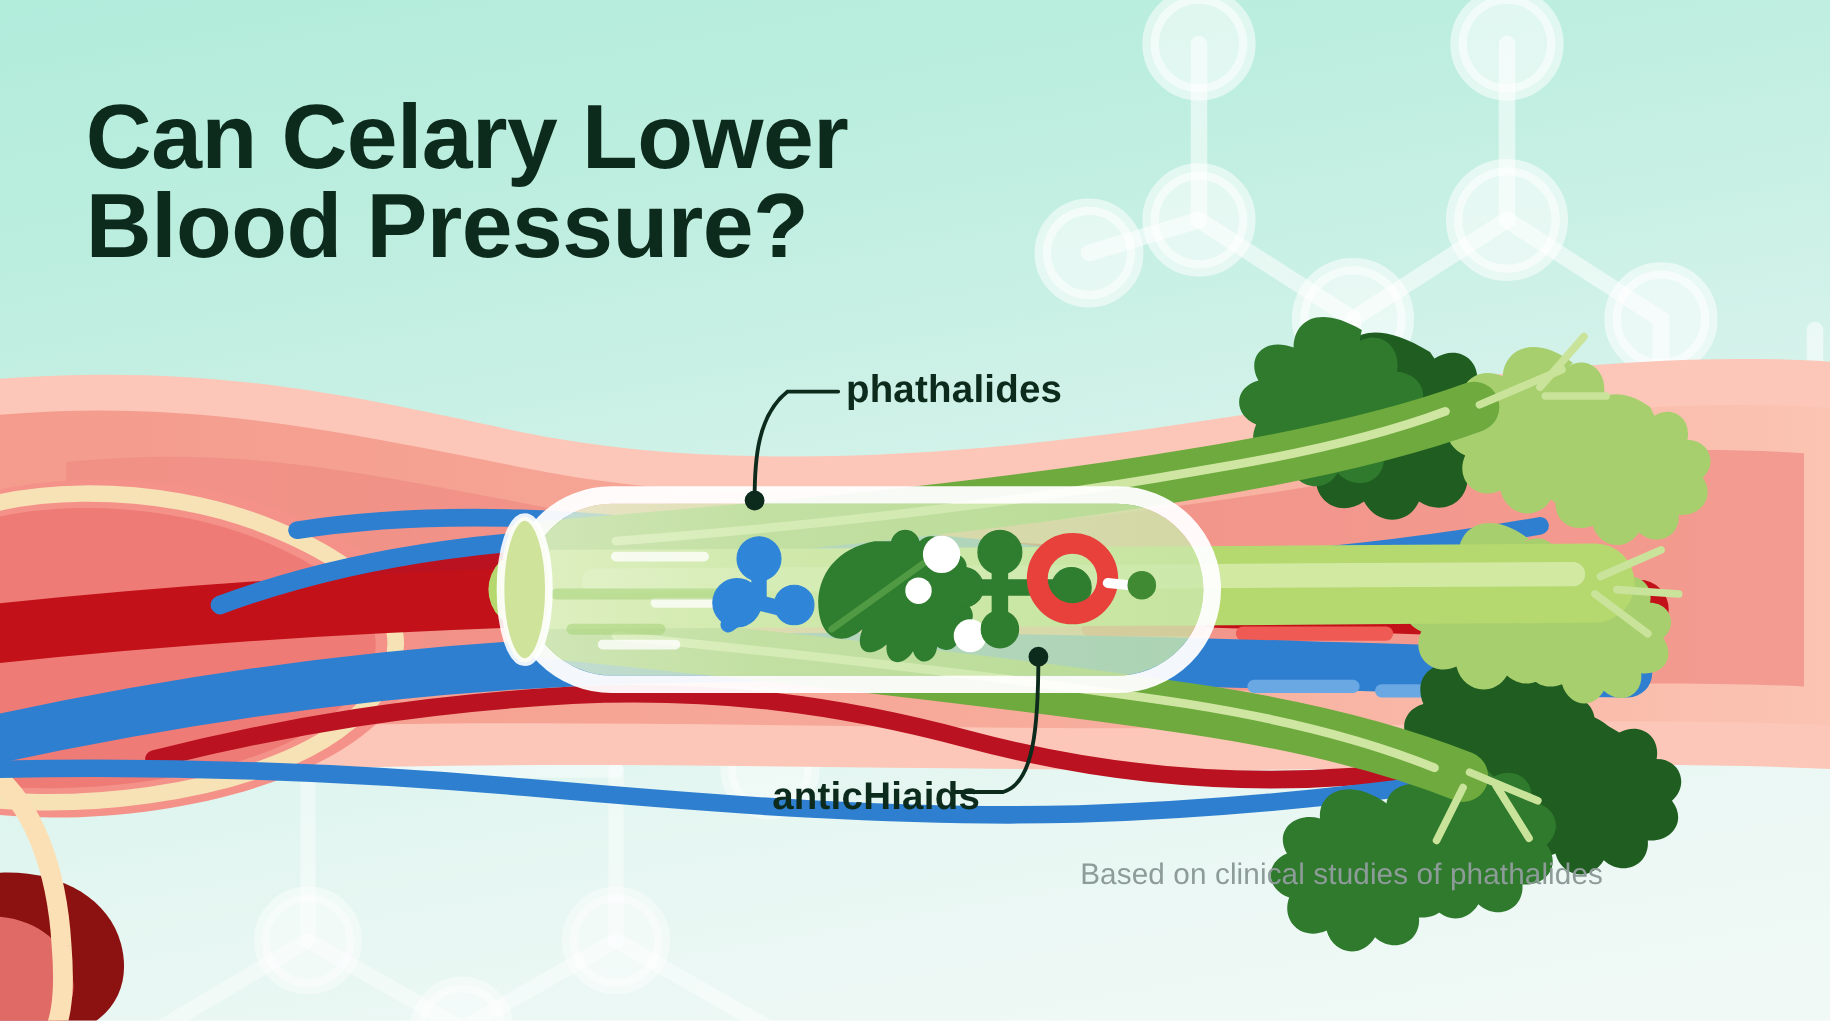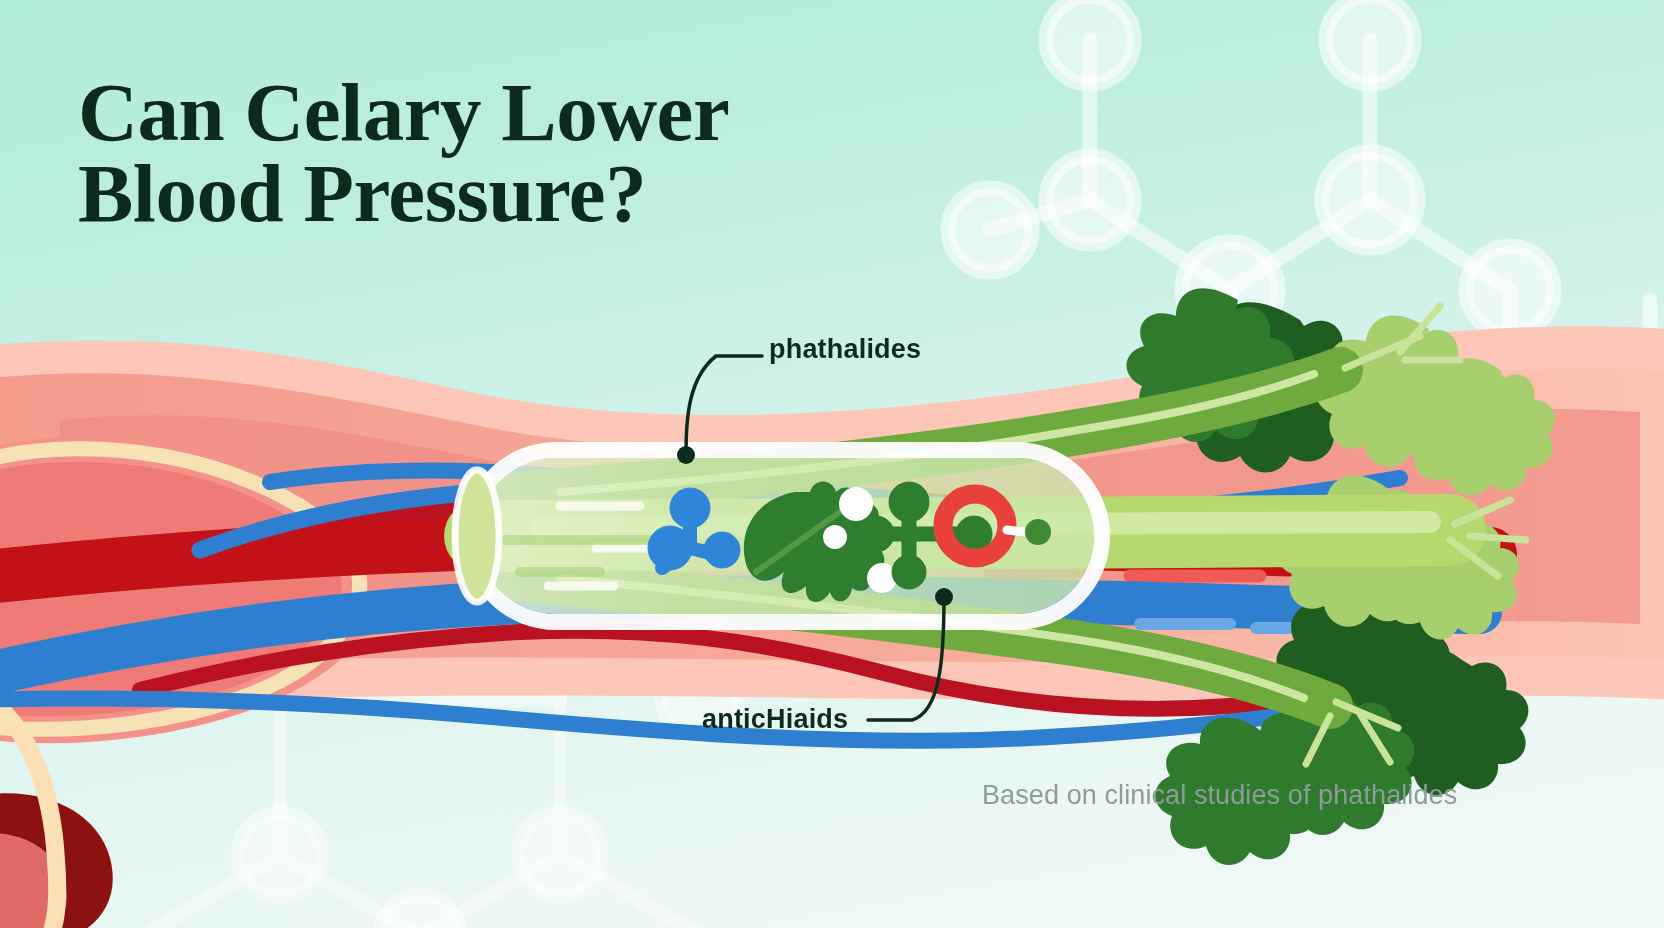--- a/index.html
+++ b/index.html
@@ -14,37 +14,37 @@
     overflow: hidden;
     font-family: "Liberation Sans", sans-serif;
     background: linear-gradient(170deg, #b2ecdb 0%, #bdeedf 22%, #d3f2ea 48%, #e4f6f1 68%, #edf8f5 86%, #f0f9f6 100%);
   }
   .layer { position: absolute; top: 0; left: 0; width: 1664px; height: 928px; }
 
   
   #title {
     position: absolute;
     left: 78px;
-    top: 72px;
+    top: 84px;
     width: 760px;
-    font-family: Liberation Serif, serif;
+    font-family: Liberation Sans, sans-serif;
     font-weight: 700;
     font-size: 83px;
     line-height: 0.98;
     letter-spacing: -0.5px;
     color: #0d2b1c;
     white-space: pre-line;
   }
 
   
   .callout-label {
     position: absolute;
     font-family: "Liberation Sans", sans-serif;
     font-weight: 700;
-    font-size: 27px;
+    font-size: 35px;
     letter-spacing: 0.2px;
     color: #0d2b1c;
     white-space: nowrap;
   }
   #label-phathalides { left: 769px; top: 334px; }
   #label-antioxidants { left: 702px; top: 704px; }
 
   
   #footer-note {
     position: absolute;

